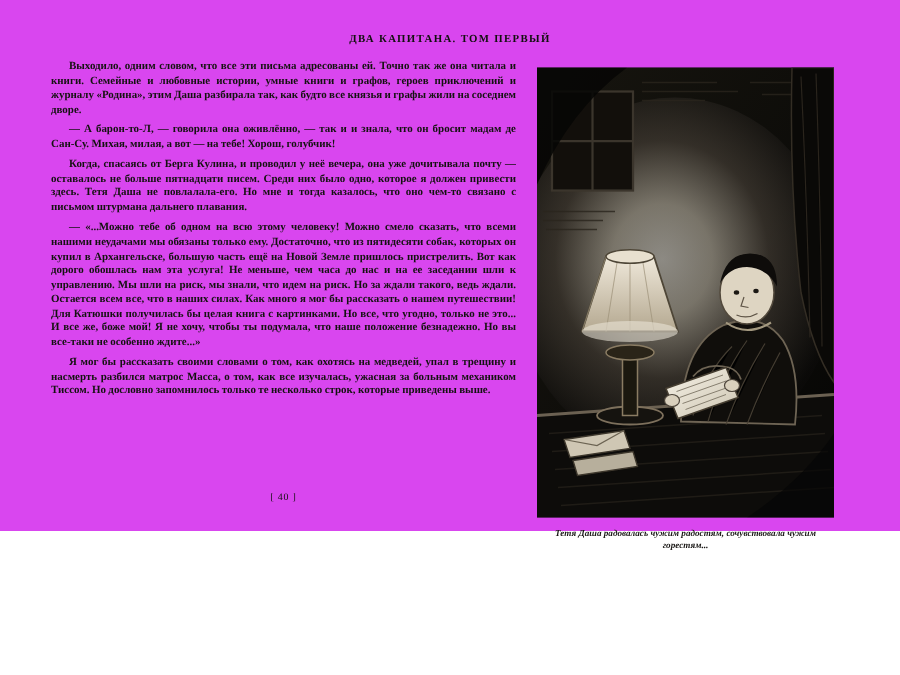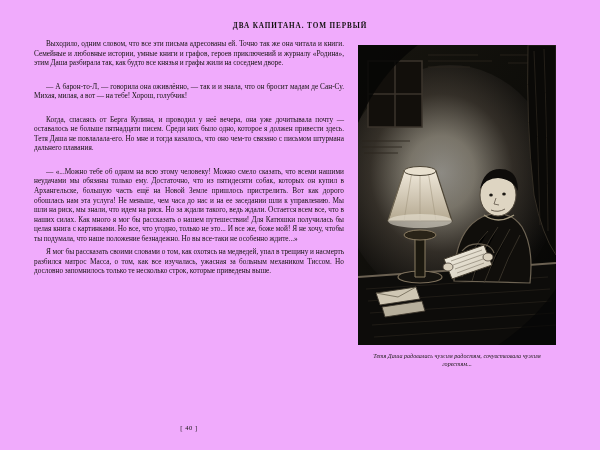--- a/index.html
+++ b/index.html
@@ -9,22 +9,22 @@
   }
   body {
     width: 600px;
     height: 450px;
     overflow: hidden;
     font-family: "Liberation Serif", serif;
   }
   .page {
     position: relative;
     width: 600px;
-    height: 450px;
-    background: #f0abfc;
+    height: 354px;
+    background: #d946ef;
     box-sizing: border-box;
   }
   .page-inner {
     position: absolute;
     left: 34px;
     top: 22px;
     width: 532px;
     height: 406px;
   }
   .running-head {
@@ -36,20 +36,21 @@
     color: #12100f;
     font-family: "Liberation Serif", serif;
     margin-bottom: 9px;
     font-weight: 600;
   }
   .columns {
     display: flex;
     flex-direction: row;
     align-items: flex-start;
     gap: 14px;
+    font-weight: bold;
   }
   .text-col {
     width: 310px;
     flex: 0 0 310px;
   }
   .illus-col {
     width: 198px;
     flex: 0 0 198px;
     padding-top: 6px;
   }
@@ -57,21 +58,21 @@
     margin: 0;
     font-size: 7.3px;
     line-height: 9.55px;
     text-align: justify;
     text-indent: 12px;
     color: #141210;
     hyphens: auto;
     -webkit-hyphens: auto;
     word-spacing: -0.2px;
   }
-  p.body + p.body { margin-top: 14px; }
+  p.body + p.body { margin-top: 4px; }
   .gap-sm { height: 4px; }
   .illus {
     width: 198px;
     height: 300px;
     background: #0c0b0a;
     position: relative;
     overflow: hidden;
     display: block;
   }
   .caption {

